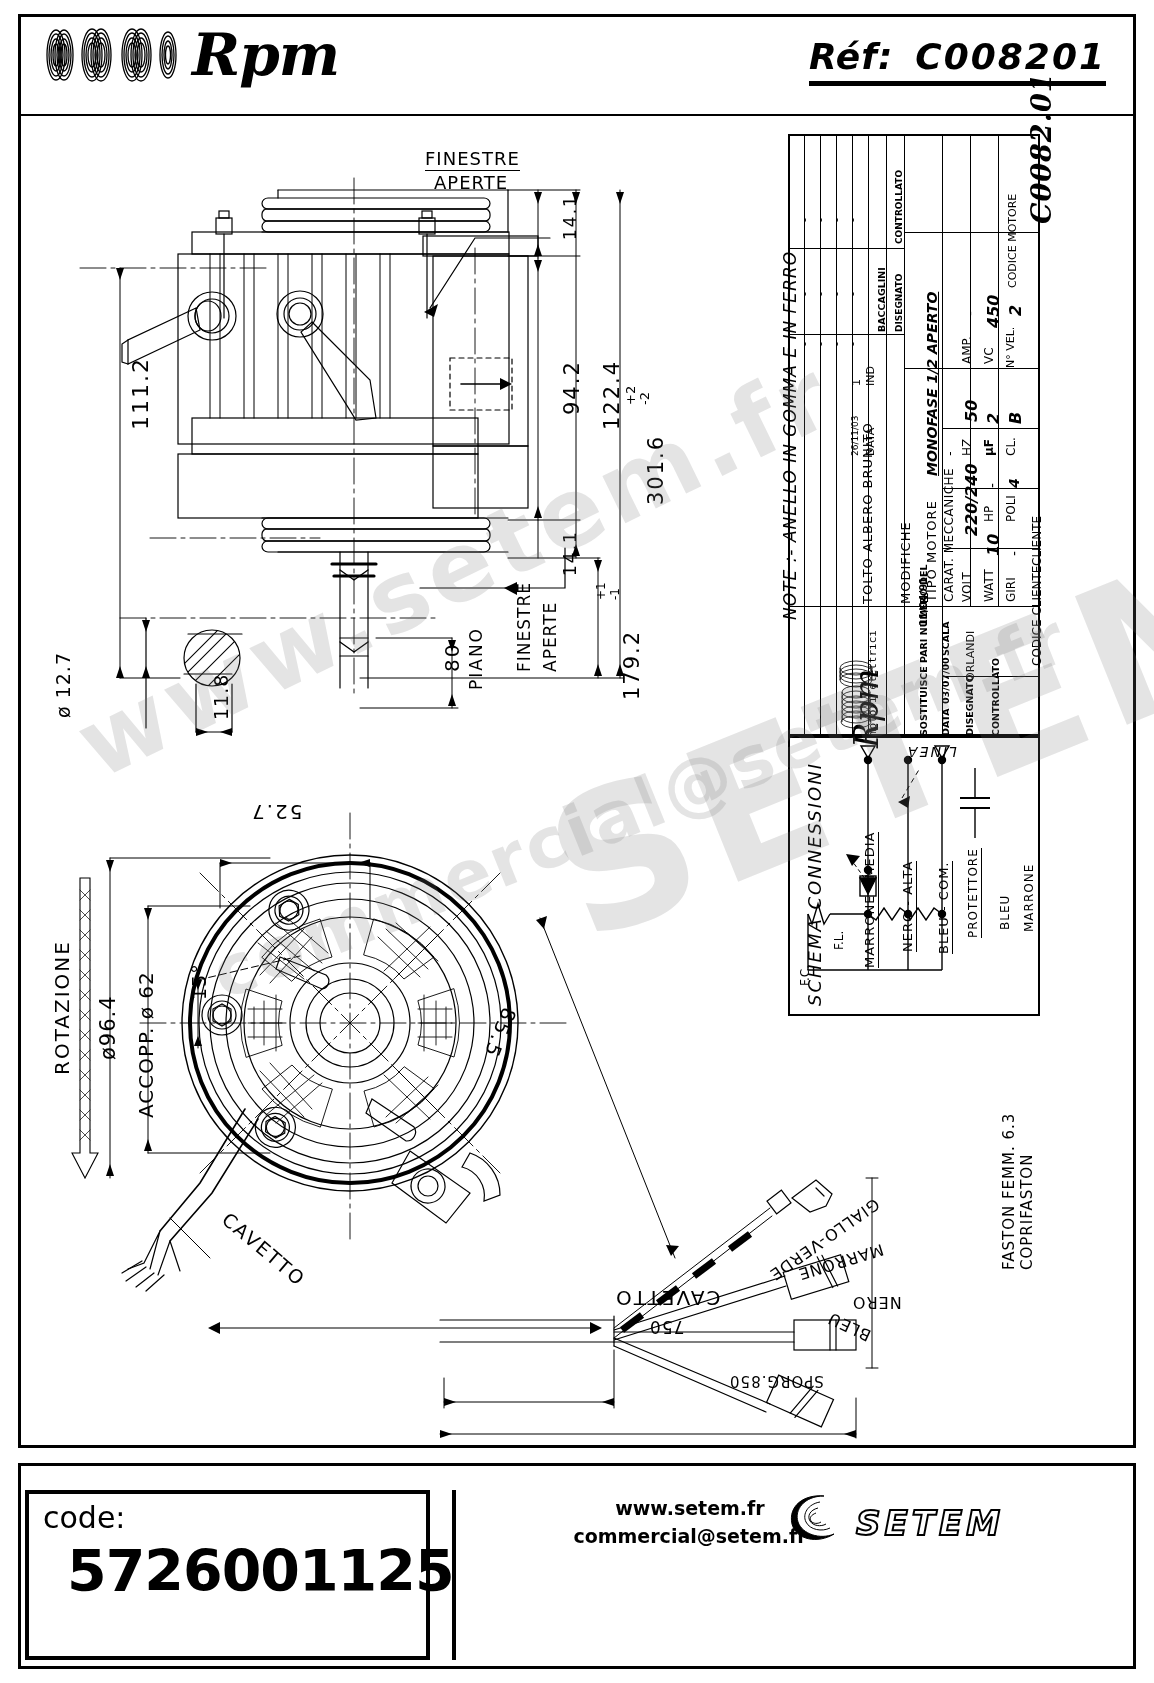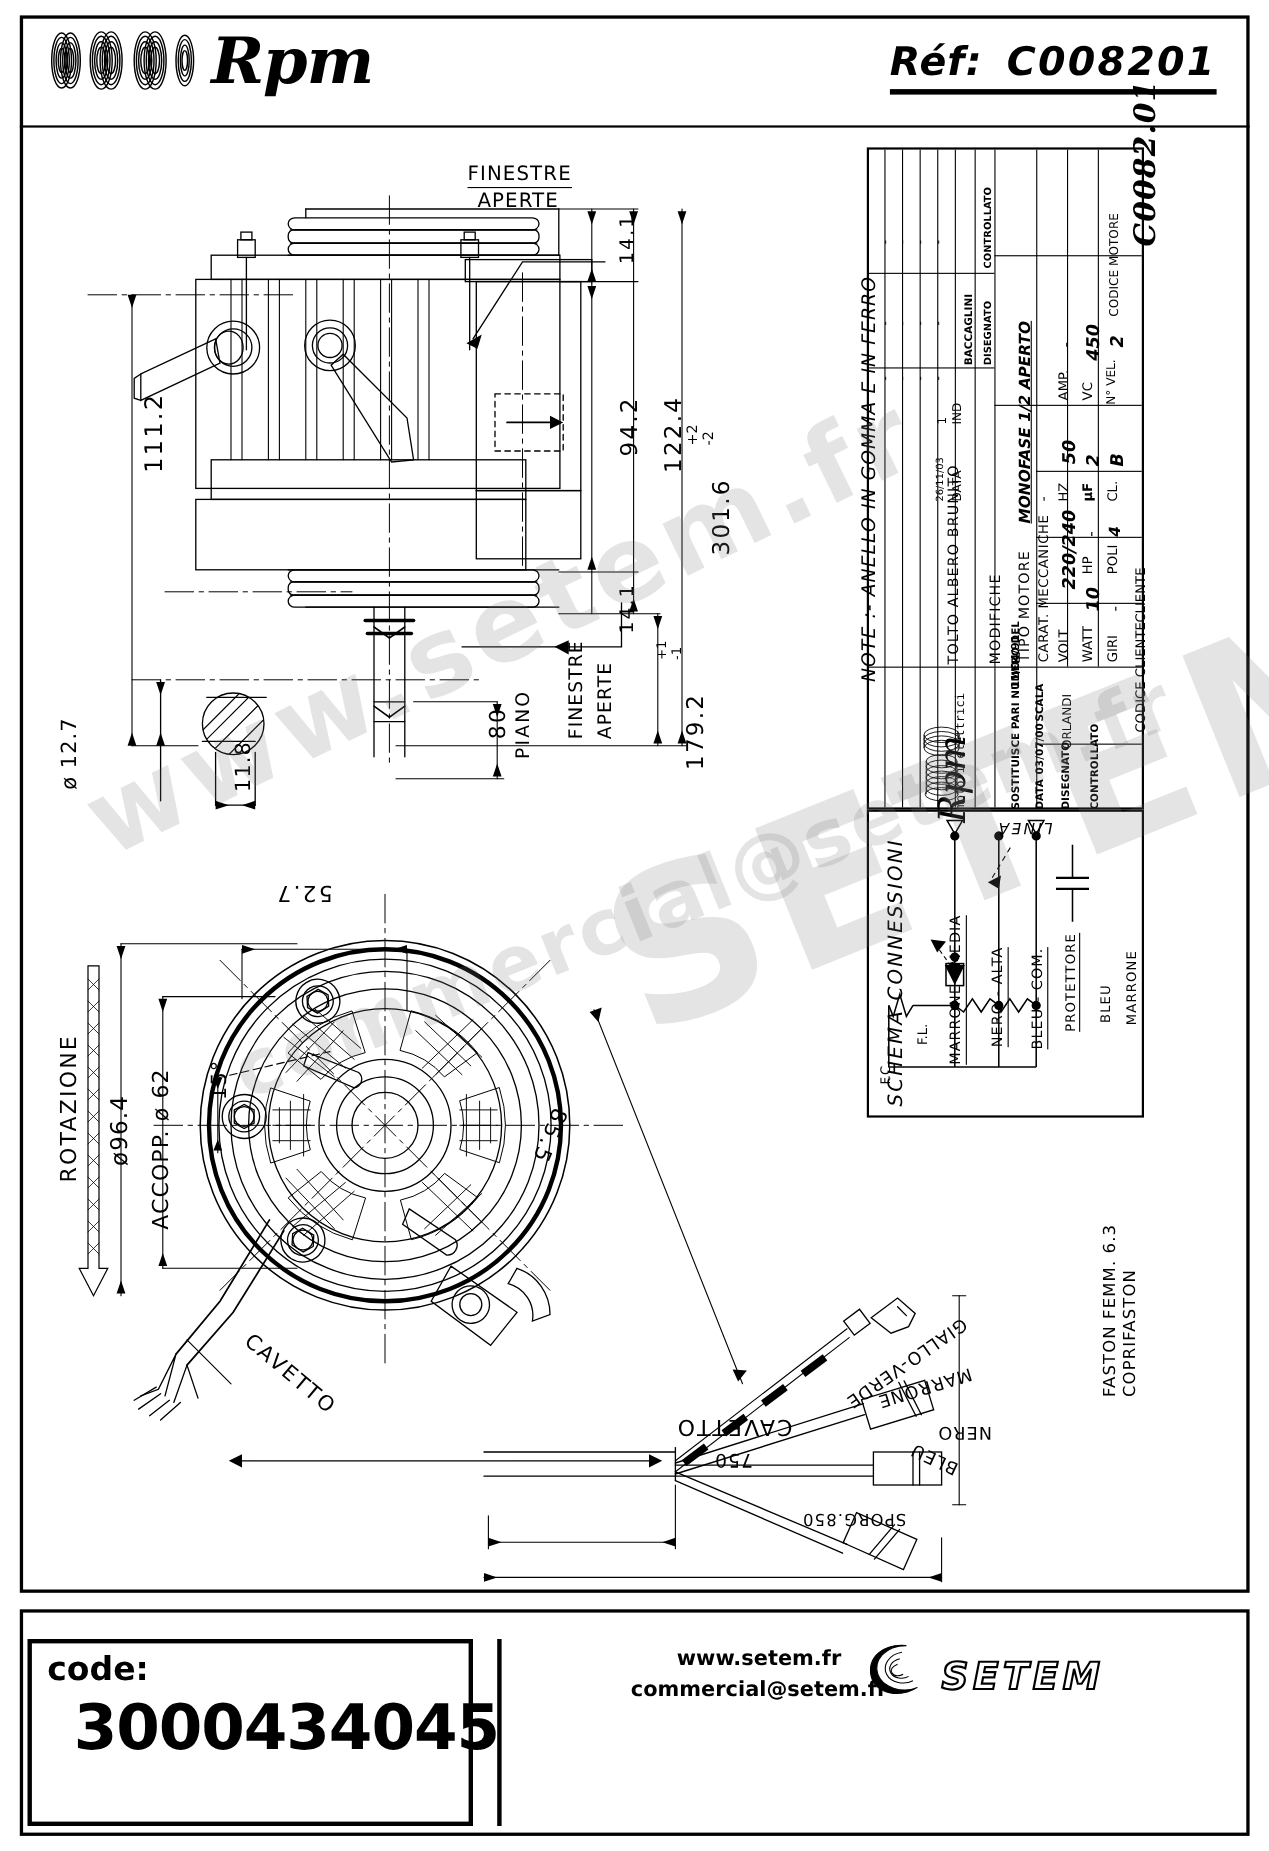--- a/index.html
+++ b/index.html
@@ -24,21 +24,21 @@
   }
   .ref{
     position:absolute;right:48px;top:36px;
     font-family:"DejaVu Sans",sans-serif;font-style:italic;font-weight:700;
     font-size:36px;letter-spacing:1px;border-bottom:5px solid #000;padding-bottom:4px;text-align:center;
   }
   .ref .ref-num{margin-left:22px;letter-spacing:2px;}
 
   
   .code-box{position:absolute;left:25px;top:1490px;width:405px;height:170px;border:4px solid #000;box-sizing:border-box;}
-  .code-lbl{position:absolute;left:14px;top:6px;font-weight:700;font-size:30px;font-family:"DejaVu Sans",sans-serif;}
+  .code-lbl{position:absolute;left:14px;top:6px;font-weight:400;font-size:30px;font-family:"DejaVu Sans",sans-serif;}
   .code-num{position:absolute;left:38px;top:44px;font-weight:700;font-size:57px;font-family:"DejaVu Sans",sans-serif;letter-spacing:-1px;}
   .foot-sep{position:absolute;left:452px;top:1490px;width:0;height:170px;border-left:4px solid #000;}
   .foot-web{position:absolute;left:480px;top:1495px;width:420px;text-align:center;font-weight:700;font-size:19px;line-height:1.45;font-family:"DejaVu Sans",sans-serif;}
   .foot-addr{position:absolute;left:460px;top:1588px;width:660px;text-align:center;font-weight:700;font-size:15px;font-family:"DejaVu Sans",sans-serif;}
   .setem-logo{position:absolute;left:790px;top:1492px;display:flex;align-items:center;gap:6px;}
   .setem-word{
     font-family:"DejaVu Sans",sans-serif;font-style:italic;font-weight:700;font-size:34px;
     letter-spacing:4px;color:#fff;-webkit-text-stroke:2px #000;text-stroke:2px #000;
   }
 
@@ -737,21 +737,21 @@
     <div class="t r90" style="left:146px;top:216px;font-size:13px;letter-spacing:1px;border-bottom:1.2px solid #000;padding-bottom:1px;">BLEU - COM.</div>
     <div class="t r90" style="left:176px;top:200px;font-size:12px;letter-spacing:1px;border-bottom:1.2px solid #000;padding-bottom:1px;">PROTETTORE</div>
     <div class="t r90" style="left:208px;top:192px;font-size:12px;letter-spacing:1px;">BLEU</div>
     <div class="t r90" style="left:232px;top:194px;font-size:12px;letter-spacing:1px;">MARRONE</div>
     <div class="t r90" style="left:42px;top:212px;font-size:12px;">F.L.</div>
     <div class="t r90" style="left:8px;top:248px;font-size:12px;">F.C.</div>
   </div>
 
   <div class="code-box">
     <div class="code-lbl">code:</div>
-    <div class="code-num">3000434045</div>
+    <div class="code-num">5726001125</div>
   </div>
   <div class="foot-sep"></div>
   <div class="foot-web">
     <div>www.setem.fr</div>
     <div>commercial@setem.fr</div>
   </div>
   <div class="setem-logo">
     <span>
       <svg width="60" height="58" viewBox="0 0 60 58">
         <g fill="none" stroke="#000" stroke-width="1">

